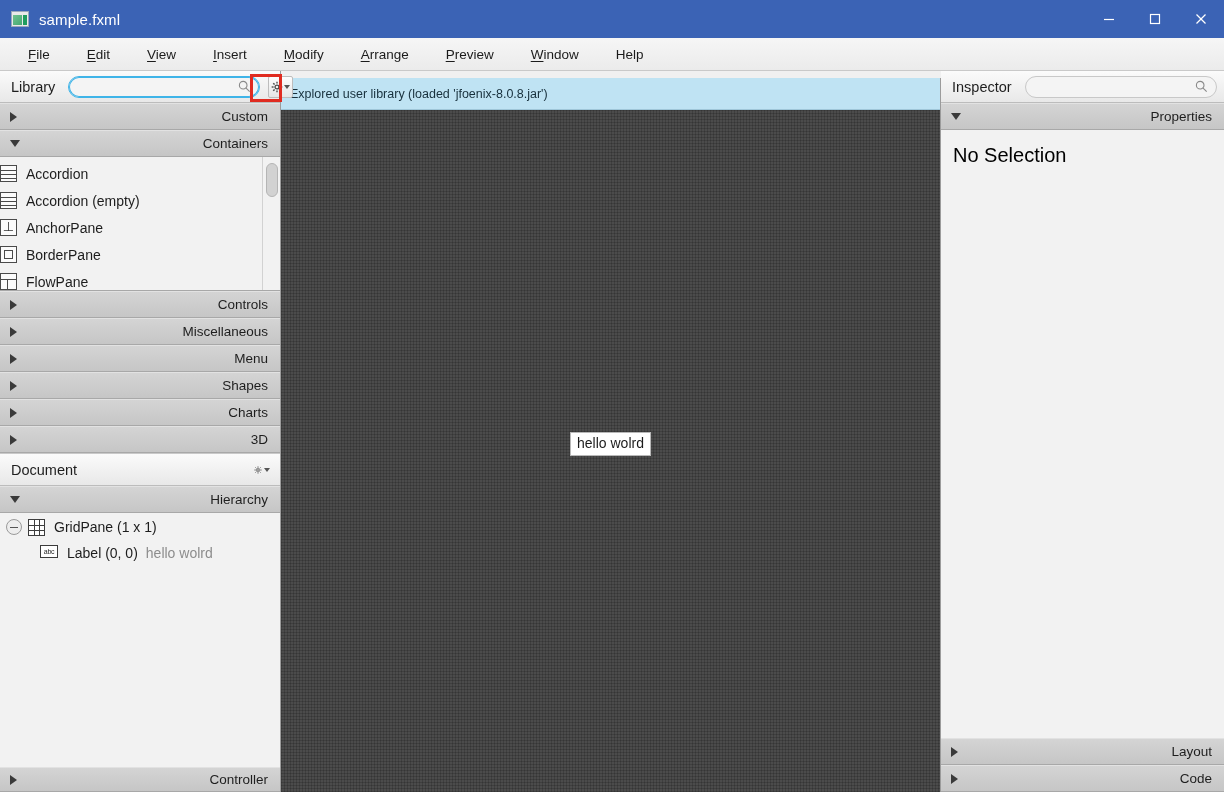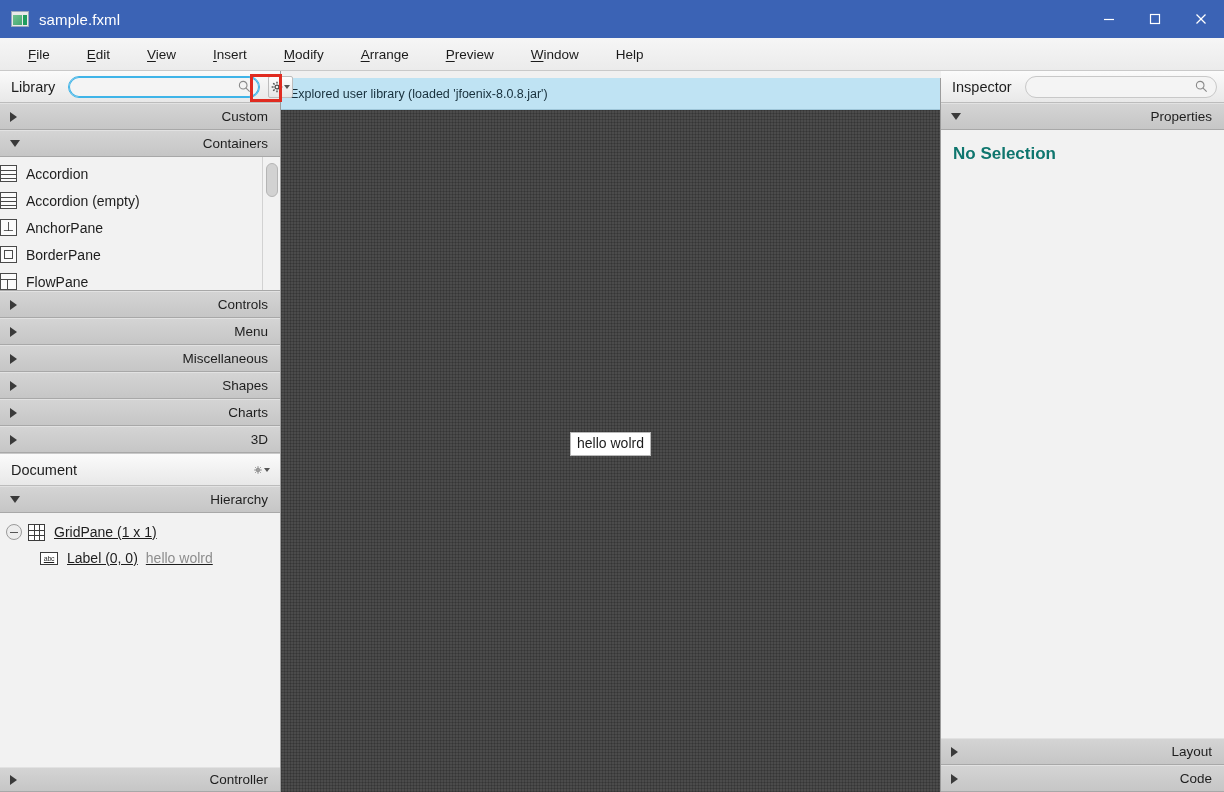--- a/index.html
+++ b/index.html
@@ -297,25 +297,24 @@
 
   .hierarchy-tree {
     flex: 1 1 auto;
     background: #f2f2f2;
     padding-top: 6px;
     min-height: 0;
     overflow: hidden;
   }
   .tree-row {
     height: 26px;
-    display: flex; align-items: center;
+    display: flex; align-items: flex-start;
     font-size: 14px;
     color: #1d1d1d;
     padding-left: 6px;
-    text-decoration: underline;
   }
   .tree-row.child { padding-left: 40px; }
   .expander {
     width: 16px; height: 16px;
     flex: 0 0 16px;
     border-radius: 50%;
     border: 1px solid #9a9a9a;
     background: #ededed;
     position: relative;
     margin-right: 6px;
@@ -407,23 +406,22 @@
     background: #efefef;
     min-height: 0;
   }
   .insp-body {
     flex: 1 1 auto;
     background: #f2f2f2;
     padding: 14px 0 0 12px;
     min-height: 0;
   }
   .no-selection {
-    font-size: 17px;
-    color: #0f766e;
-    font-weight: bold;
+    font-size: 20px;
+    color: #000000;
   }
 </style>
 </head>
 <body>
 
 <div id="app">
 
   <div class="titlebar">
     <div class="app-icon"></div>
     <div class="title-text">sample.fxml</div>
@@ -528,25 +526,25 @@
           <div class="lib-thumb"></div>
         </div>
       </div>
 
       <div class="section-row">
         <span class="tri right"></span>
         <span class="sec-label">Controls</span>
       </div>
       <div class="section-row">
         <span class="tri right"></span>
+        <span class="sec-label">Miscellaneous</span>
+      </div>
+      <div class="section-row">
+        <span class="tri right"></span>
         <span class="sec-label">Menu</span>
-      </div>
-      <div class="section-row">
-        <span class="tri right"></span>
-        <span class="sec-label">Miscellaneous</span>
       </div>
       <div class="section-row">
         <span class="tri right"></span>
         <span class="sec-label">Shapes</span>
       </div>
       <div class="section-row">
         <span class="tri right"></span>
         <span class="sec-label">Charts</span>
       </div>
       <div class="section-row">

